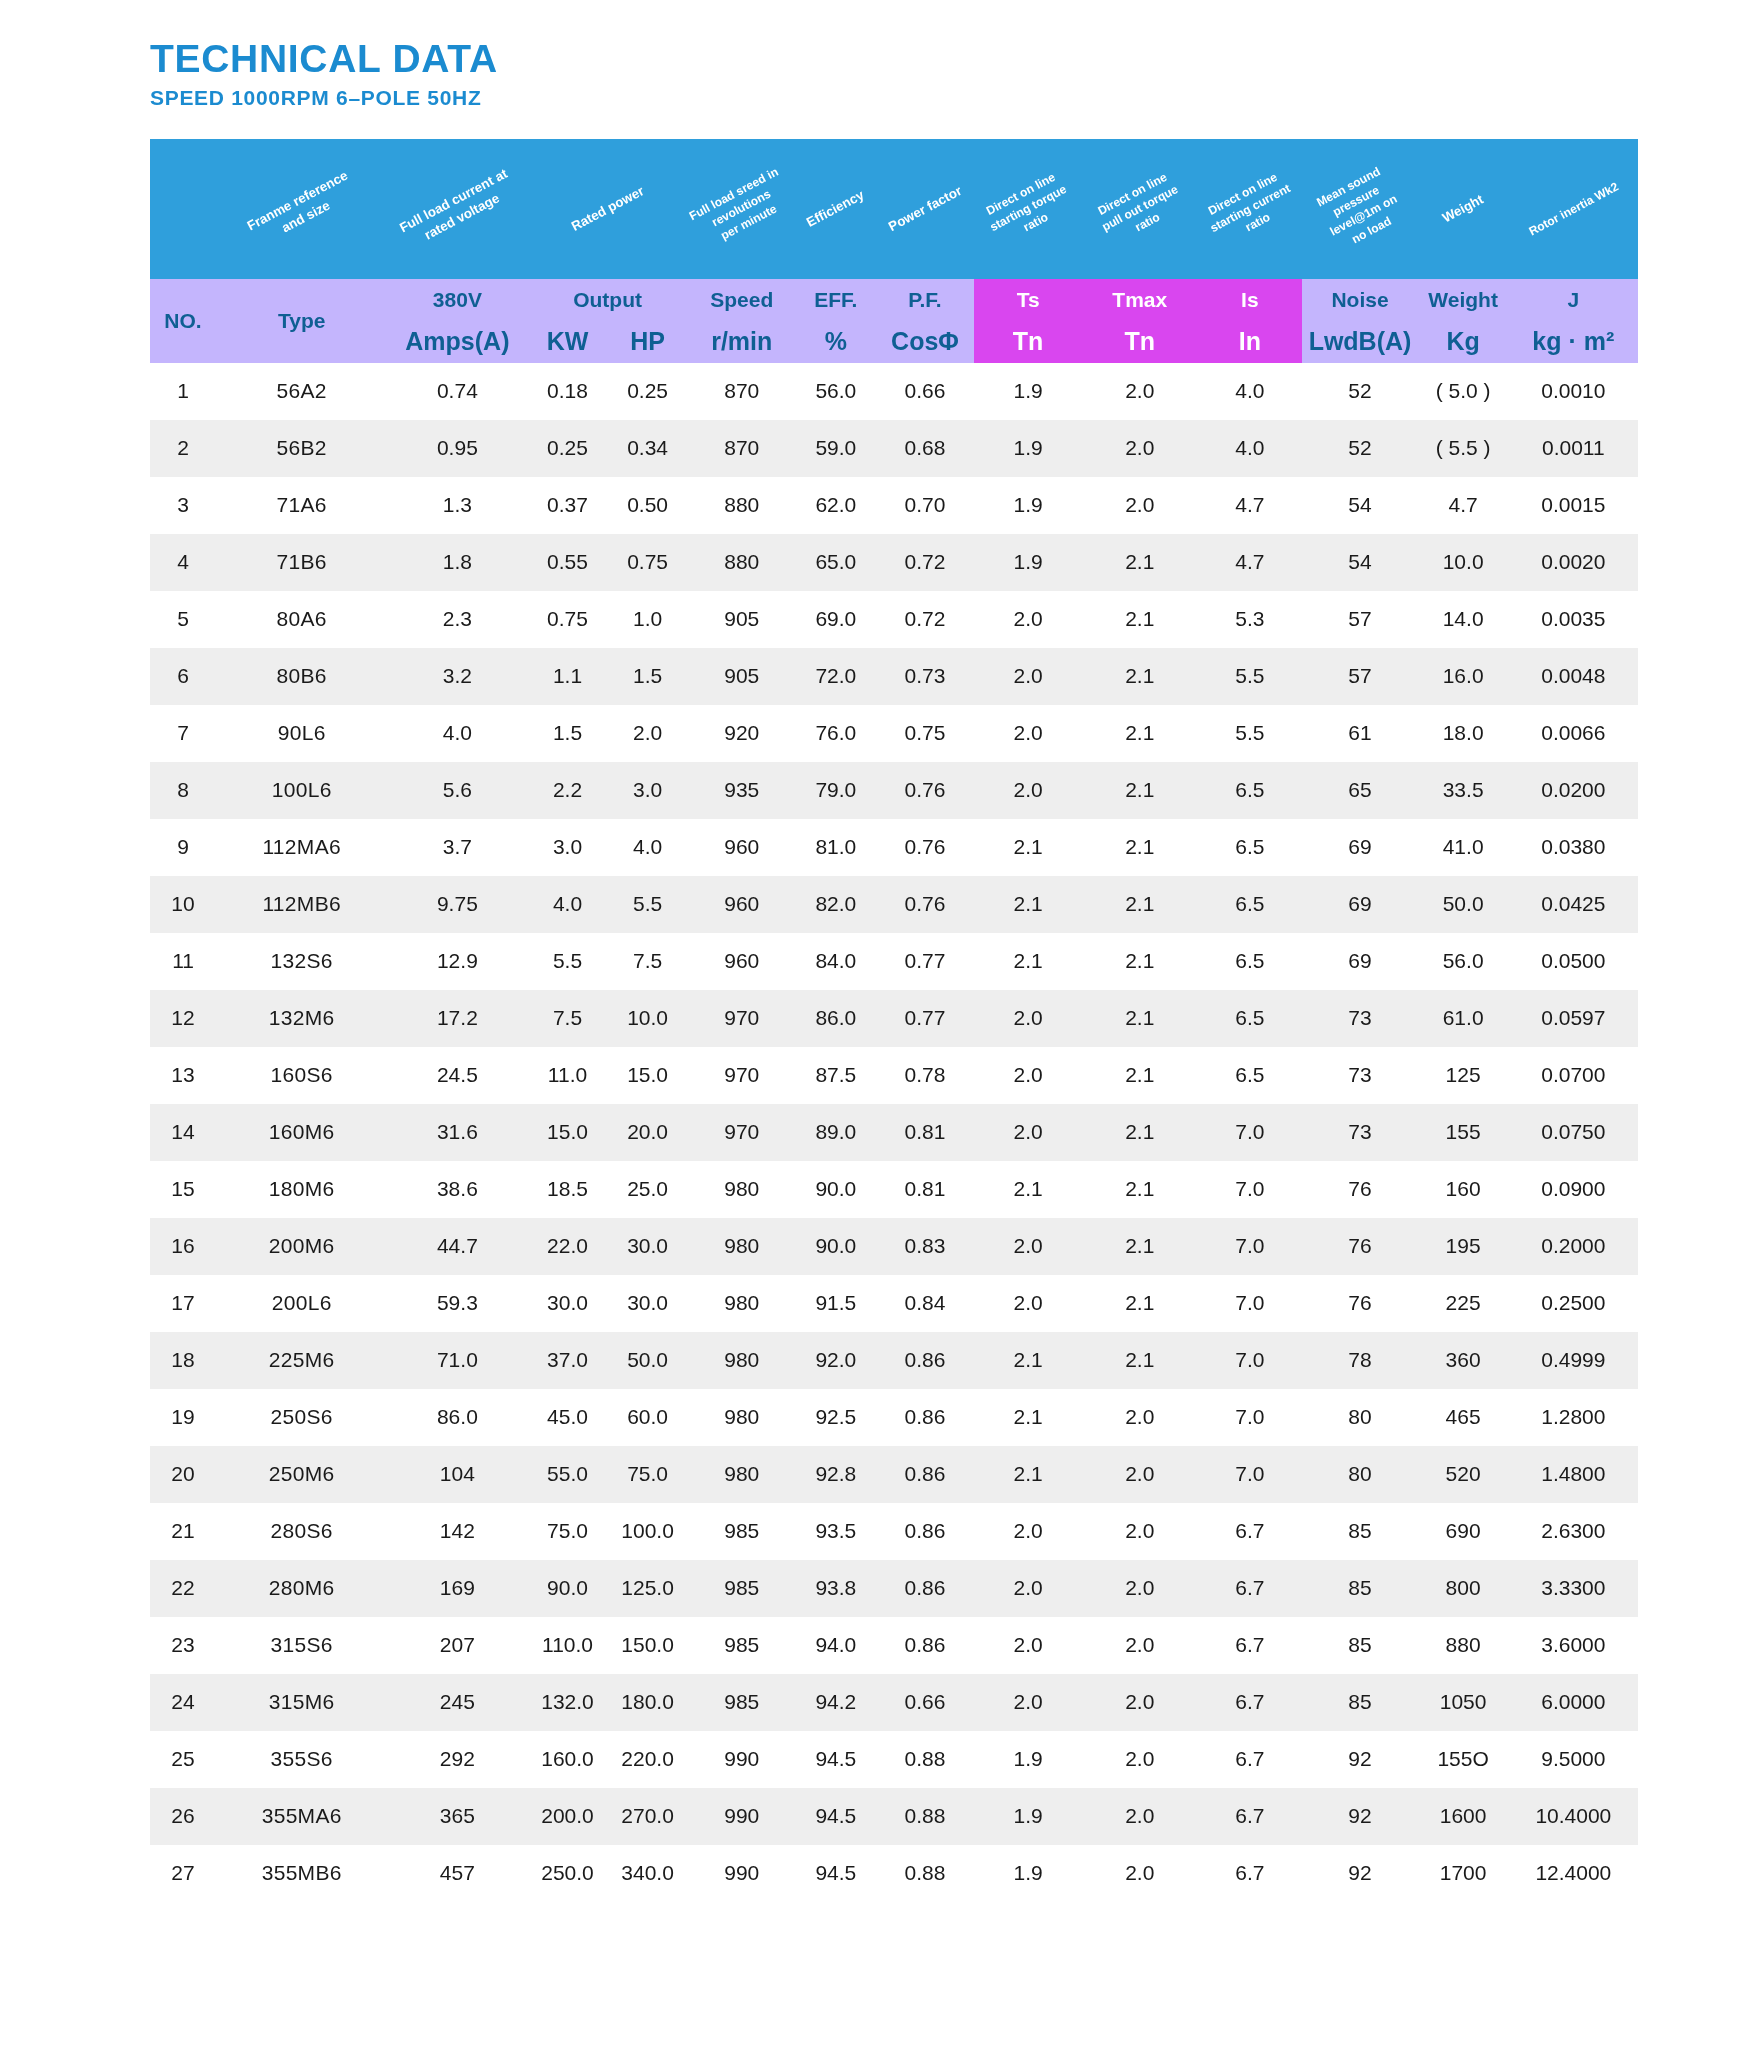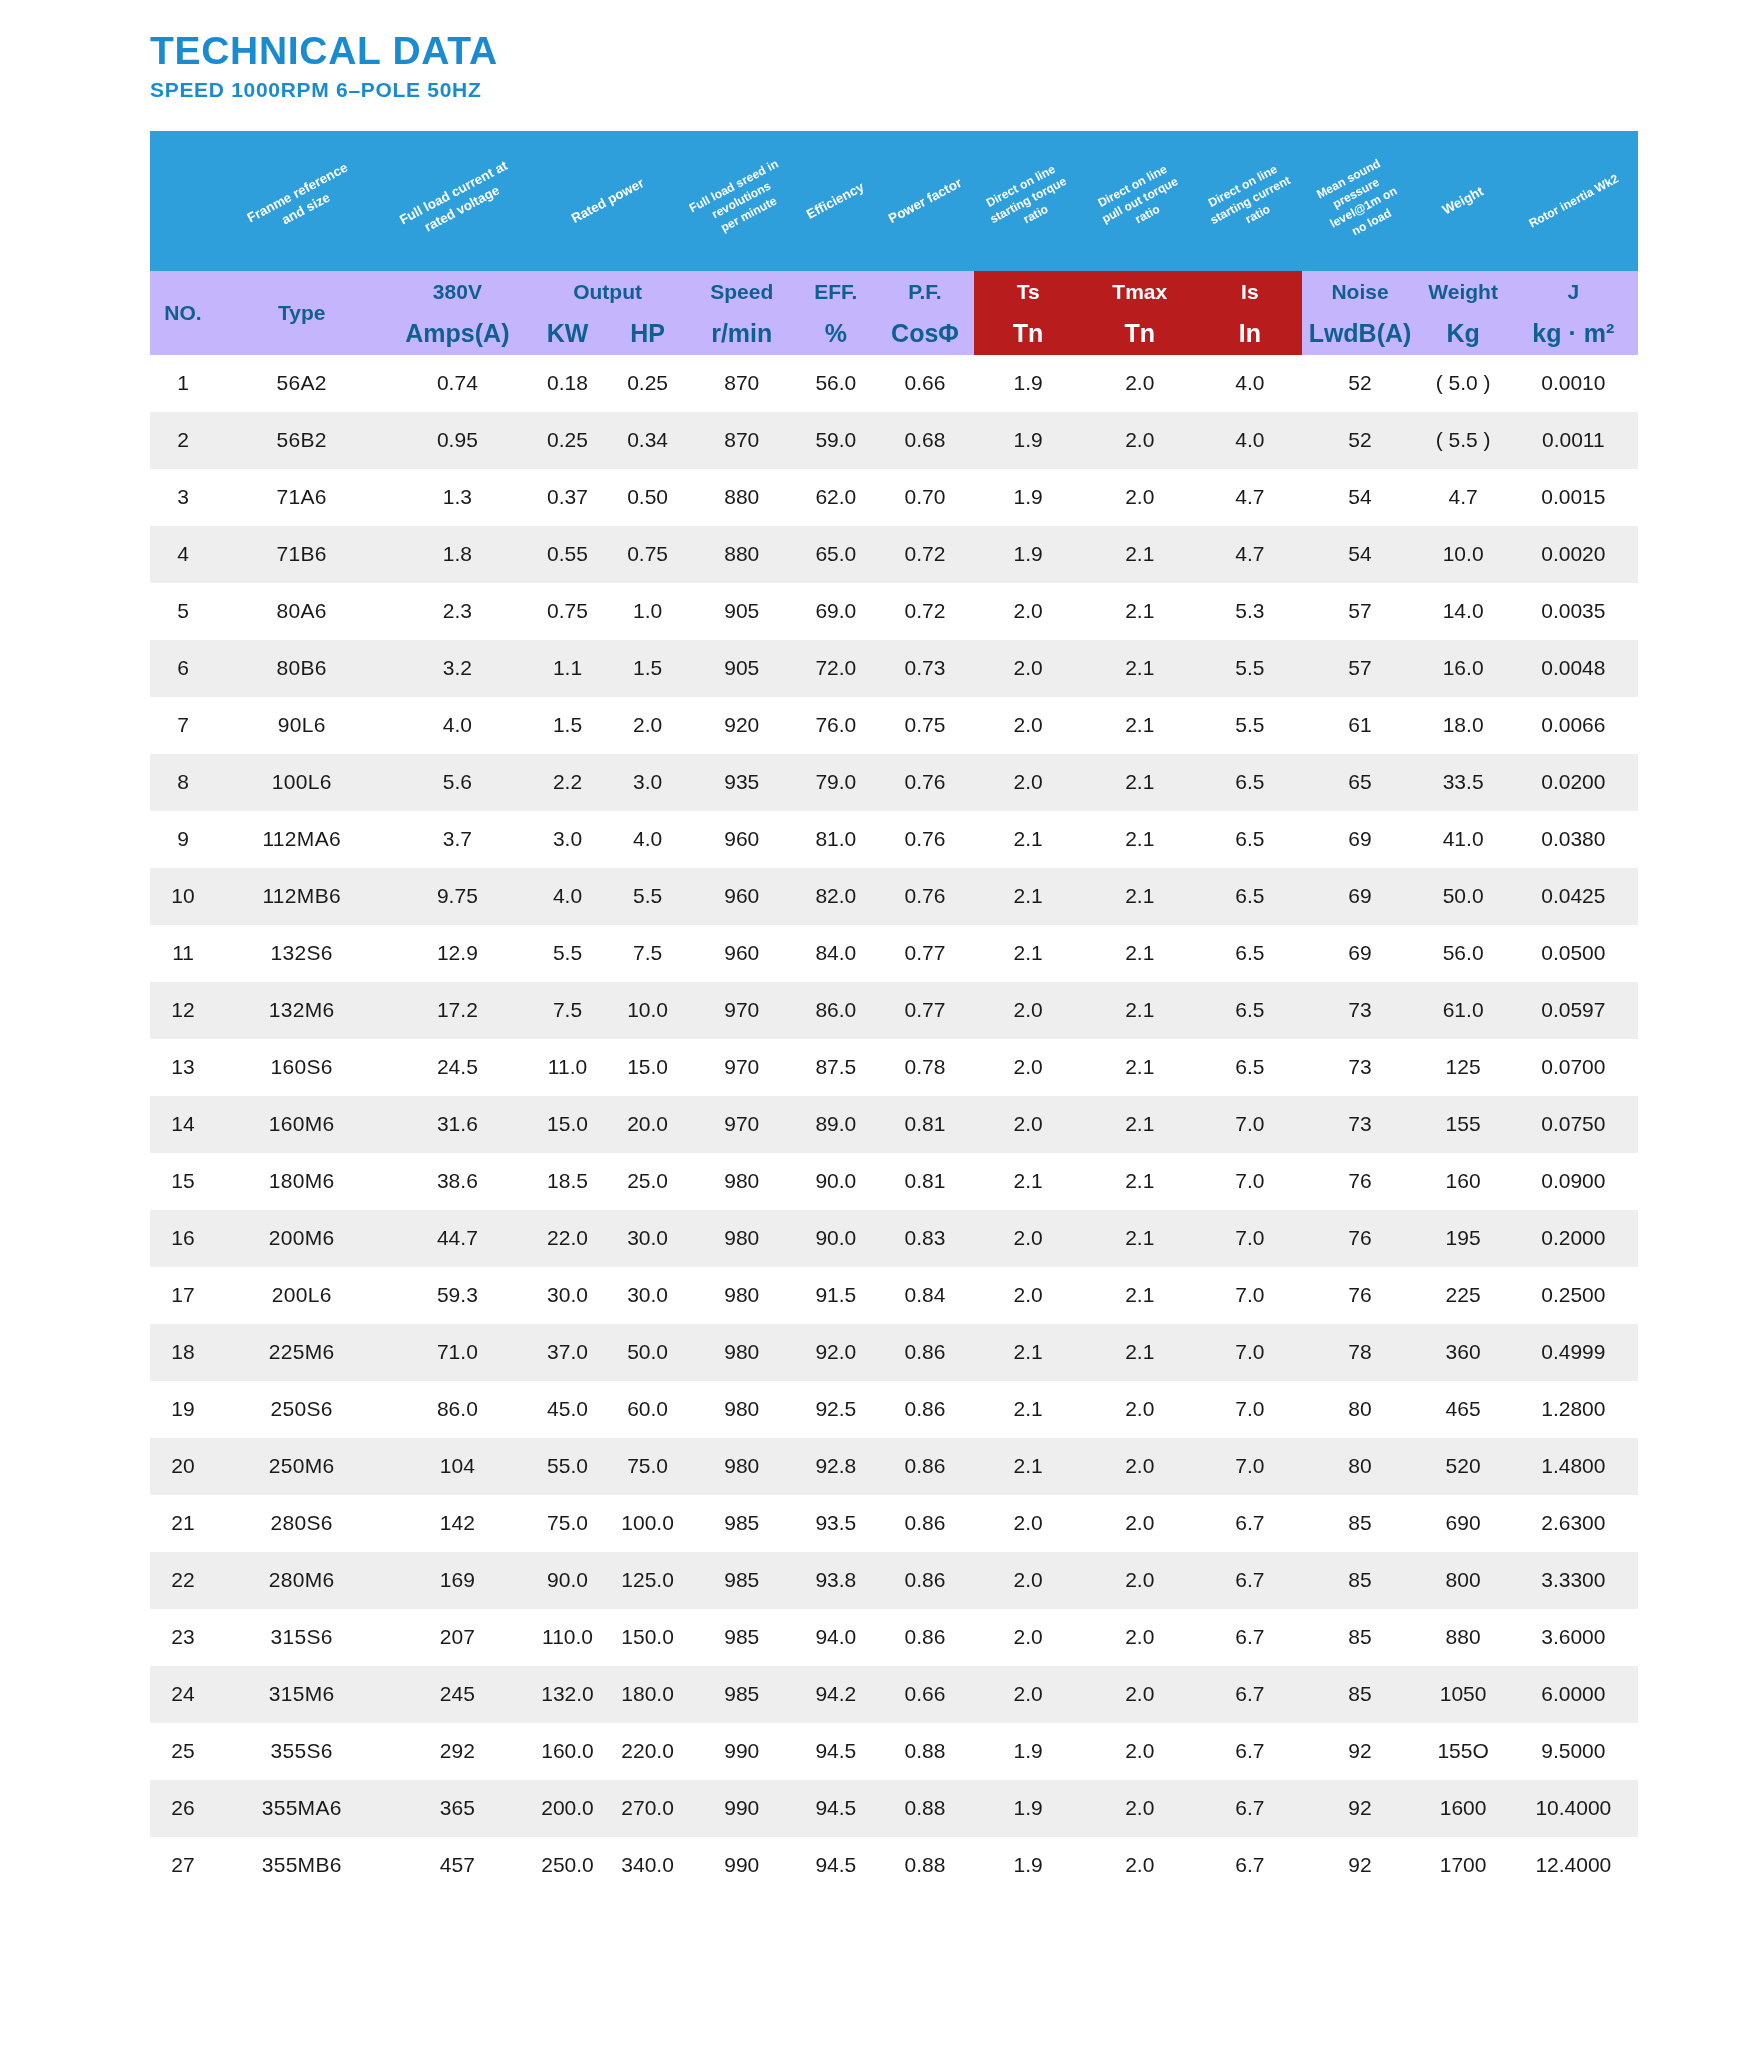--- a/index.html
+++ b/index.html
@@ -11,21 +11,21 @@
     width: 1758px;
     height: 2066px;
     font-family: "Liberation Sans", sans-serif;
     -webkit-font-smoothing: antialiased;
   }
   .page {
     position: relative;
     width: 1758px;
     height: 2066px;
     box-sizing: border-box;
-    padding: 30px 119px 0 150px;
+    padding: 38px 119px 0 150px;
   }
   .title-block {
     margin-bottom: 28px;
   }
   .title-main {
     color: #1b8bd0;
     font-size: 39px;
     font-weight: bold;
     letter-spacing: 0.7px;
     line-height: 1.1;
@@ -82,21 +82,21 @@
     background: #c4b5fd;
     color: #0f5f93;
     font-weight: bold;
     font-size: 21px;
     height: 42px;
     border-right: 1.4px solid #ffffff;
     border-bottom: 1.4px solid #ffffff;
   }
   .sub-head td:last-child { border-right: 0; }
   .sub-head .blue-cell {
-    background: #b91c1c;
+    background: #d946ef;
     color: #ffffff;
   }
   .sub-head td.unit {
     font-size: 25px;
   }
   
   tr.data-row td {
     font-size: 21px;
     color: #1a1a1a;
     height: 57px;

